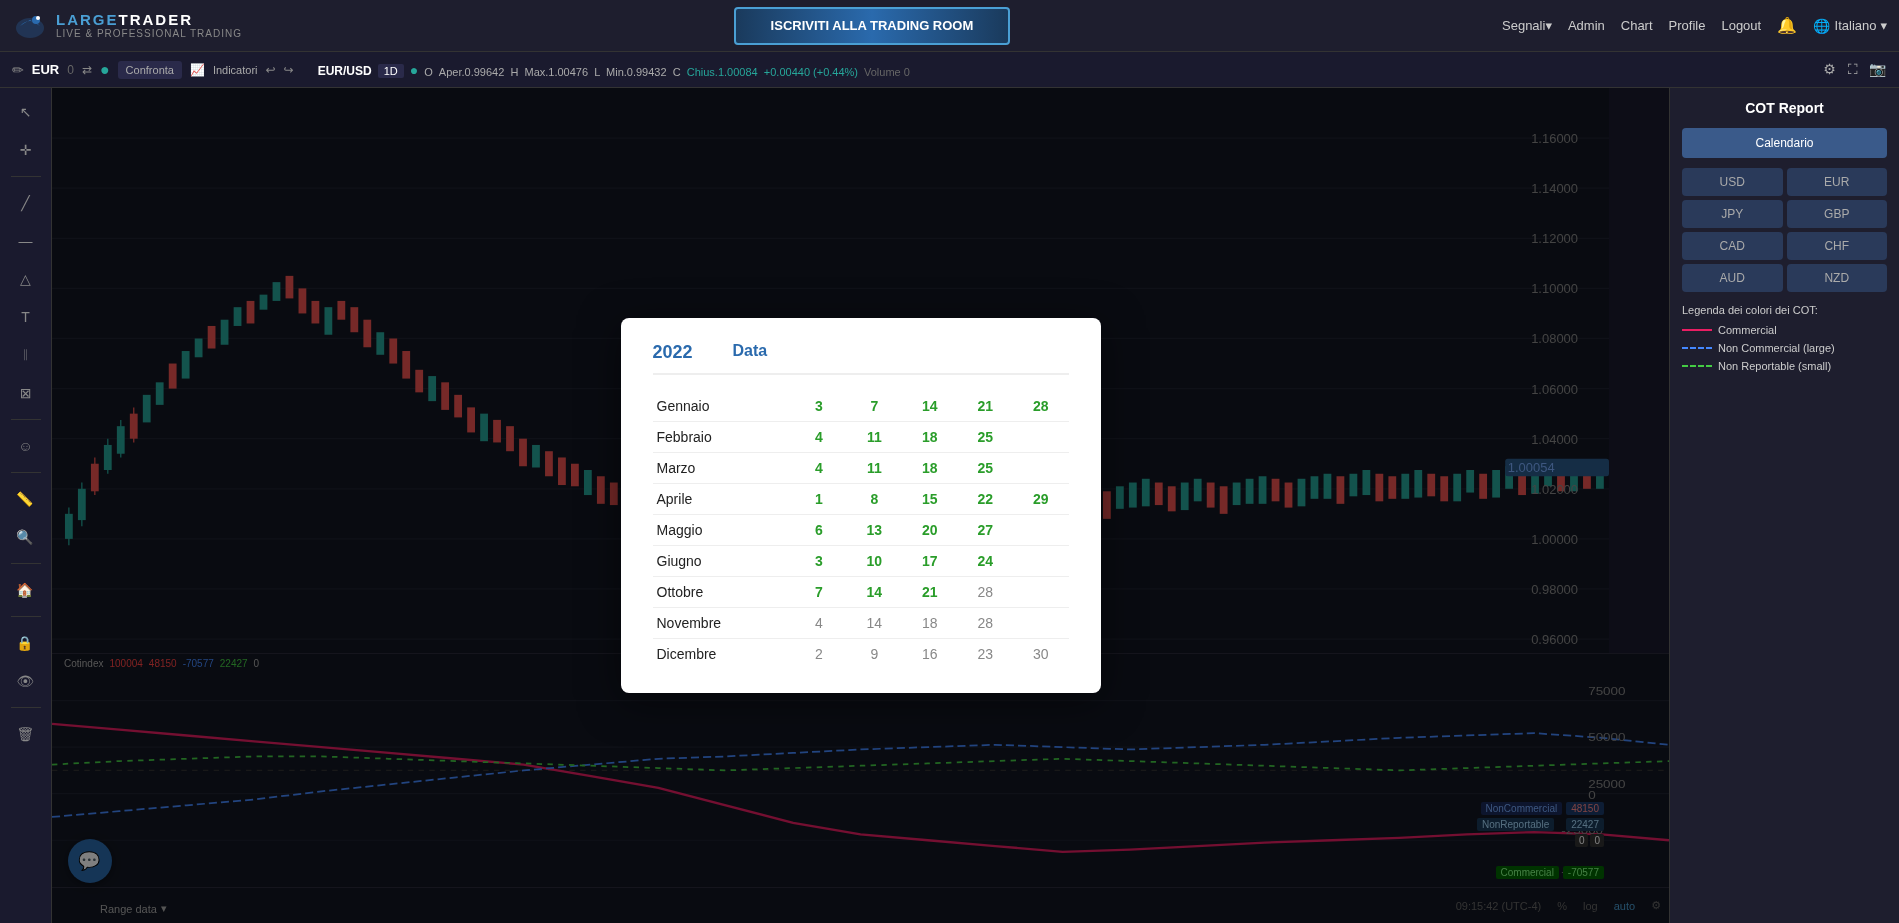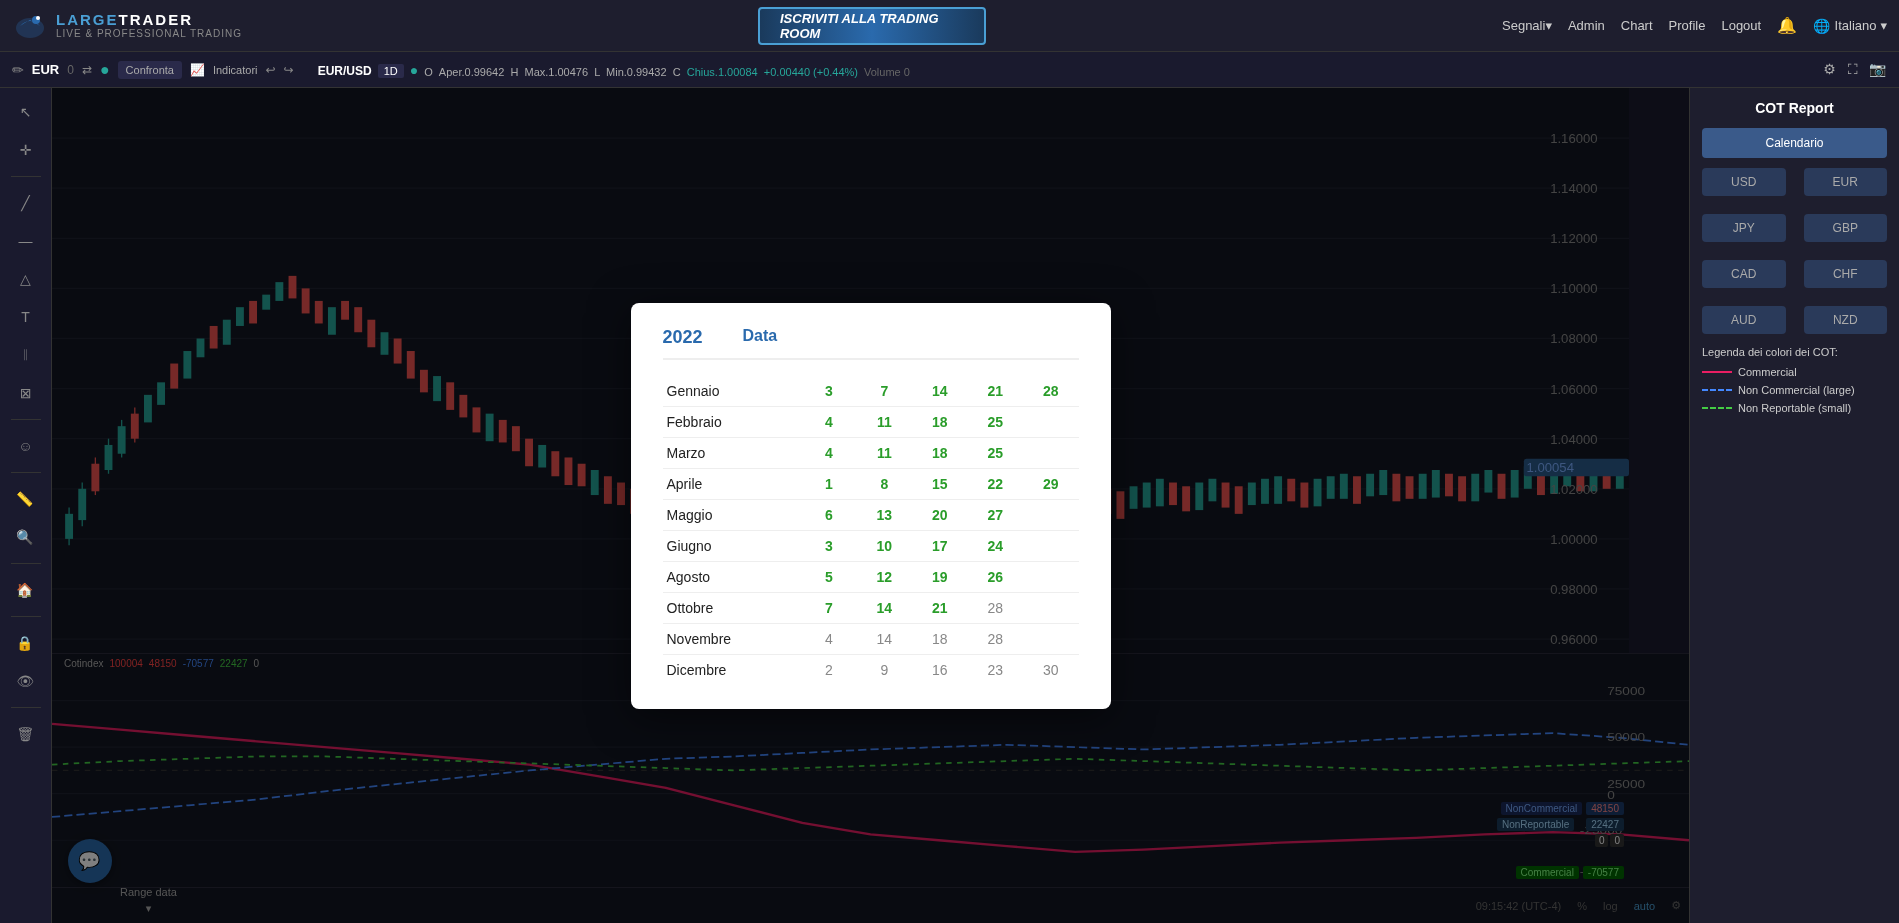--- a/index.html
+++ b/index.html
@@ -9,21 +9,21 @@
     .header {
       display: flex; align-items: center; background: #1e1e2e; height: 52px;
       padding: 0 12px; gap: 20px; border-bottom: 1px solid #333;
     }
     .logo { display: flex; align-items: center; gap: 8px; }
     .header-banner { flex: 1; display: flex; justify-content: center; }
     .banner-img {
       background: linear-gradient(90deg, #1a3a5c, #2a6aad, #1a3a5c);
       border: 2px solid #4a9fd4; border-radius: 4px;
       padding: 6px 20px; color: #fff; font-size: 13px; font-weight: bold;
-      width: 228px; height: 38px; display: flex; align-items: center; justify-content: center; font-style: italic;
+      text-align: center; width: 276px; height: 38px; display: flex; align-items: center; justify-content: center;
     }
     .header-nav { display: flex; align-items: center; gap: 16px; }
     .header-nav a { color: #ccc; text-decoration: none; font-size: 13px; cursor: pointer; }
     .nav-dropdown { display: flex; align-items: center; }
     .bell-icon { font-size: 16px; cursor: pointer; }
     .lang-selector { display: flex; align-items: center; gap: 4px; font-size: 13px; cursor: pointer; color: #ccc; }
     .globe-icon { font-size: 14px; }
 
     
     .chart-toolbar {
@@ -44,28 +44,28 @@
       display: flex; flex-direction: column; align-items: center; padding: 8px 0; gap: 6px;
     }
     .tool-icon { width: 32px; height: 32px; display: flex; align-items: center; justify-content: center; cursor: pointer; border-radius: 4px; color: #888; font-size: 14px; }
     .tool-separator { width: 30px; height: 1px; background: #333; margin: 4px 0; }
 
     
     .chart-area { flex: 1; background: #1a1a2e; position: relative; overflow: hidden; }
 
     
     .cot-panel {
-      width: 210px; background: #1e1e2e; border-left: 1px solid #333; padding: 12px; overflow-y: auto;
+      width: 230px; background: #1e1e2e; border-left: 1px solid #333; padding: 12px; overflow-y: auto;
     }
     .cot-title { color: #fff; font-size: 14px; font-weight: bold; text-align: center; margin-bottom: 12px; }
     .cot-btn {
       background: #3a5a8a; color: #fff; border: none; border-radius: 4px;
       padding: 8px 12px; width: 100%; cursor: pointer; font-size: 12px; margin-bottom: 10px;
     }
-    .cot-currency-grid { display: grid; grid-template-columns: 1fr 1fr; gap: 18px; margin-bottom: 12px; }
+    .cot-currency-grid { display: grid; grid-template-columns: 1fr 1fr; gap: 4px; margin-bottom: 12px; }
     .cot-currency-btn {
       background: #2a3a5a; color: #aaa; border: none; border-radius: 4px;
       padding: 7px 4px; cursor: pointer; font-size: 12px; text-align: center;
     }
     .cot-legend-title { color: #ccc; font-size: 11px; margin-bottom: 8px; }
     .cot-legend-item { display: flex; align-items: center; gap: 6px; margin-bottom: 6px; font-size: 11px; color: #ccc; }
     .legend-line { width: 30px; height: 2px; }
     .legend-solid { background: #e91e63; }
     .legend-dashed-blue { background: transparent; border-top: 2px dashed #4488ff; }
     .legend-dashed-green { background: transparent; border-top: 2px dashed #44cc44; }
@@ -93,21 +93,21 @@
 
     
     .chat-btn {
       position: absolute; bottom: 40px; left: 16px;
       width: 44px; height: 44px; background: #2a6aad; border-radius: 50%;
       display: flex; align-items: center; justify-content: center; cursor: pointer;
       z-index: 50; color: #fff; font-size: 18px; box-shadow: 0 2px 8px rgba(0,0,0,0.4);
     }
 
     
-    .range-data { position: absolute; bottom: 8px; left: 68px; font-size: 11px; color: #aaa; display: flex; align-items: center; gap: 4px; cursor: pointer; flex-direction: column; }
+    .range-data { position: absolute; bottom: 8px; left: 48px; font-size: 11px; color: #aaa; display: flex; align-items: center; gap: 4px; cursor: pointer; }
 
     .candlestick-area {
       position: absolute; top: 0; left: 0; right: 60px; height: 72%;
       overflow: hidden;
     }
     .indicator-area {
       position: absolute; bottom: 36px; left: 0; right: 60px; height: 26%;
       background: #131722; border-top: 1px solid #2a2a3a;
     }
 
@@ -520,28 +520,20 @@
               </tr>
               <tr>
                 <td>Giugno</td>
                 <td class="date-val">3</td>
                 <td class="date-val">10</td>
                 <td class="date-val">17</td>
                 <td class="date-val">24</td>
                 <td></td>
               </tr>
               <tr>
-                <td>Agosto</td>
-                <td class="date-val">5</td>
-                <td class="date-val">12</td>
-                <td class="date-val">19</td>
-                <td class="date-val">26</td>
-                <td></td>
-              </tr>
-              <tr>
                 <td>Ottobre</td>
                 <td class="date-val">7</td>
                 <td class="date-val">14</td>
                 <td class="date-val">21</td>
                 <td class="date-gray">28</td>
                 <td></td>
               </tr>
               <tr>
                 <td>Novembre</td>
                 <td class="date-gray">4</td>

